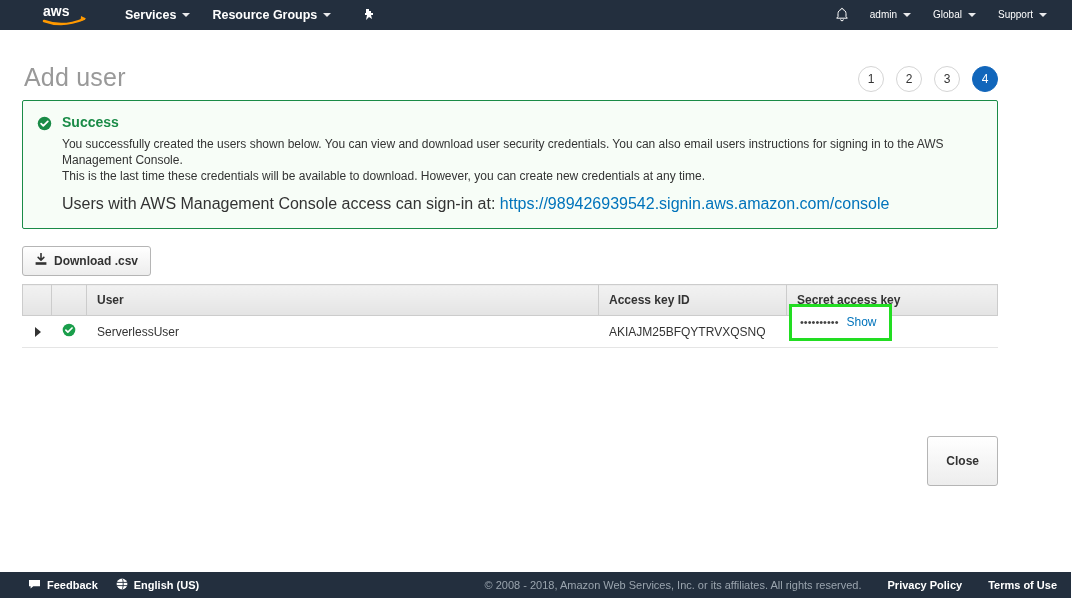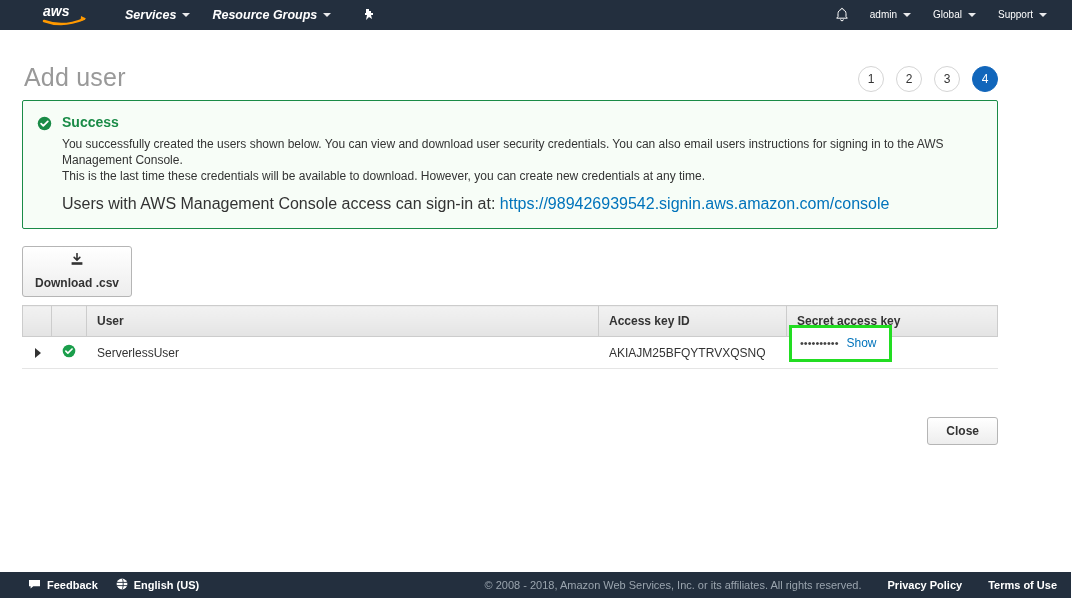--- a/index.html
+++ b/index.html
@@ -14,21 +14,21 @@
 
   
   .navbar {
     height: 30px;
     background: #232f3e;
     display: flex;
     align-items: center;
     padding: 0 14px 0 0;
     position: relative;
   }
-  .nav-left { display: flex; align-items: center; height: 30px; font-style: italic; }
+  .nav-left { display: flex; align-items: center; height: 30px; }
   .aws-logo {
     width: 54px; height: 30px;
     margin-left: 38px; margin-right: 22px;
     position: relative;
     display: flex; align-items: center; justify-content: center;
     cursor: pointer;
   }
   .aws-logo svg { display: block; }
   .nav-item {
     color: #ffffff;
@@ -147,21 +147,20 @@
     gap: 7px;
     border: 1px solid #b5b5b5;
     border-radius: 3px;
     background: linear-gradient(to bottom, #ffffff 0%, #ededed 100%);
     color: #333333;
     font-size: 12px;
     font-weight: bold;
     padding: 6px 12px;
     cursor: pointer;
     line-height: 14px;
-    flex-direction: column;
   }
   .toolbar { margin-top: 17px; }
 
   
   table.cred-table {
     margin-top: 8px;
     width: 100%;
     border-collapse: collapse;
     font-size: 12px;
   }
@@ -213,21 +212,21 @@
     color: #444444;
     font-size: 11px;
     font-family: "Liberation Sans", sans-serif;
   }
 
   .footer-actions {
     display: flex;
     justify-content: flex-end;
     margin-top: 48px;
   }
-  .btn-close { padding: 6px 18px; }
+  .btn-close { padding: 17px 18px; margin-top: 40px; }
 
   
   .pagefoot {
     position: absolute;
     left: 0; right: 1px; bottom: 0;
     height: 26px;
     background: #232f3e;
     display: flex;
     align-items: center;
     padding: 0 14px;

